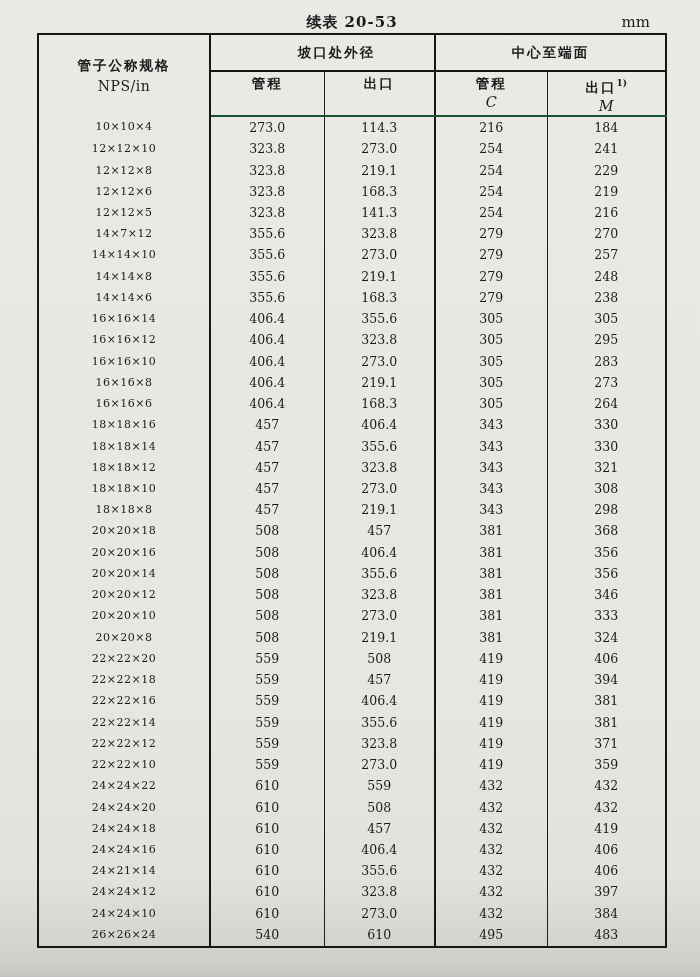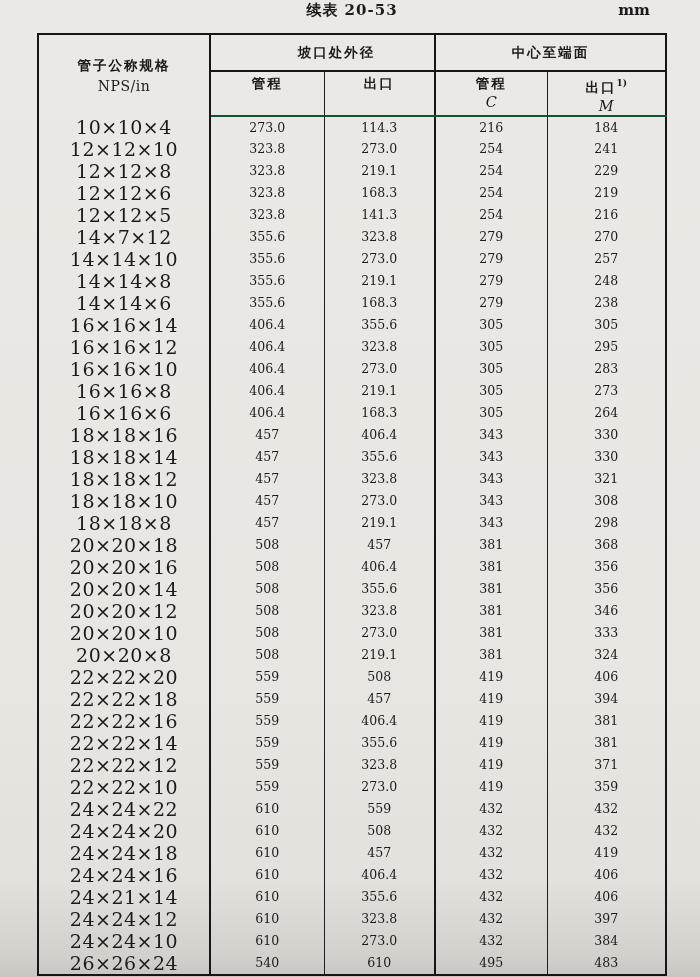--- a/index.html
+++ b/index.html
@@ -10,21 +10,21 @@
     width: 700px;
     height: 977px;
     position: relative;
     overflow: hidden;
     background: linear-gradient(180deg, #ebe9e5 0%, #e8e6e1 70%, #e3e1dc 90%, #d2d0cb 98%, #c7c5c0 100%);
     font-family: "DejaVu Sans", sans-serif;
     color: #1b1b1b;
   }
   .page-header {
     position: absolute;
-    top: 1px;
+    top: 13px;
     left: 0;
     width: 700px;
     height: 24px;
   }
   .doc-title {
     position: absolute;
     left: 0;
     width: 700px;
     text-align: center;
     font-family: "DejaVu Serif", serif;
@@ -32,21 +32,21 @@
     font-weight: 600;
     letter-spacing: 1px;
     transform: translateX(2px);
   }
   .unit-label {
     position: absolute;
     right: 50px;
     top: 0;
     font-family: "DejaVu Serif", serif;
     font-size: 15px;
-    font-weight: 700;
+    font-weight: 400;
   }
   table.spec-table {
     position: absolute;
     left: 37px;
     top: 33px;
     width: 628px;
     height: 915px;
     border-collapse: collapse;
     table-layout: fixed;
     border: 2px solid #161616;
@@ -107,21 +107,21 @@
     font-size: 12.5px;
     text-align: center;
     vertical-align: middle;
     padding: 0;
     white-space: nowrap;
     border-right: 1px solid #1e1e1e;
   }
   tbody td:nth-child(1),
   tbody td:nth-child(3) { border-right: 2px solid #161616; }
   tbody td:nth-child(5) { border-right: none; }
-  tbody td:nth-child(1) { letter-spacing: 0.5px; font-size: 19px; margin-left: 47px; }
+  tbody td:nth-child(1) { letter-spacing: 0.5px; font-size: 11px; margin-left: 47px; }
 </style>
 </head>
 <body>
 
 <div class="page-header">
   <div class="doc-title">续表 20-53</div>
   <div class="unit-label">mm</div>
 </div>
 
 <table class="spec-table">

